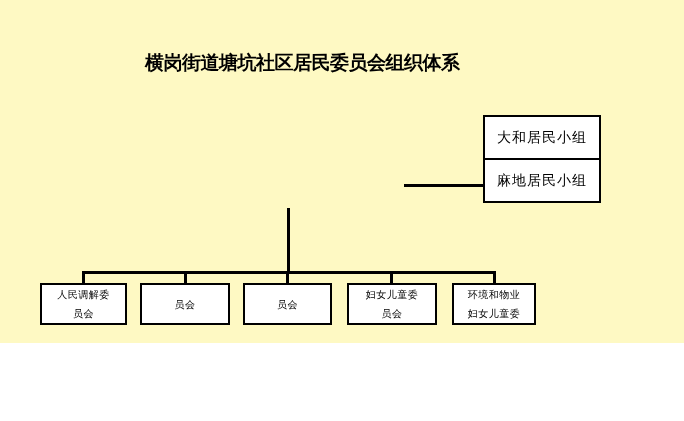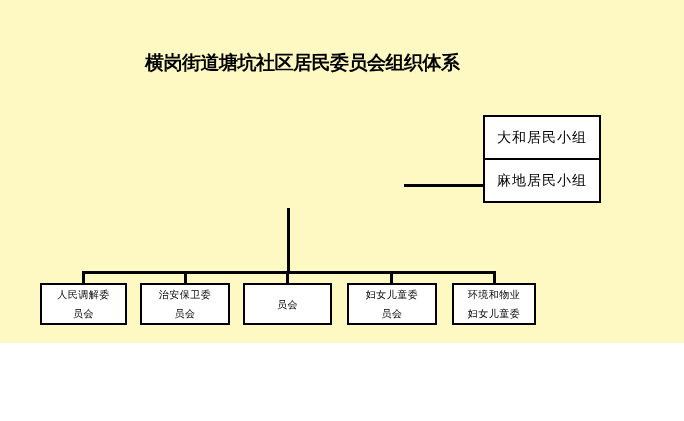--- a/index.html
+++ b/index.html
@@ -120,21 +120,20 @@
     <div class="group-box">
       <span>麻地居民小组</span>
     </div>
   </div>
 
   <div class="box committee-box cbox-1">
     <span>人民调解委</span>
     <span>员会</span>
   </div>
   <div class="box committee-box cbox-2">
-    <span>治安保卫委</span>
     <span>员会</span>
   </div>
   <div class="box committee-box cbox-3">
     <span>员会</span>
   </div>
   <div class="box committee-box cbox-4">
     <span>妇女儿童委</span>
     <span>员会</span>
   </div>
   <div class="box committee-box cbox-5">

